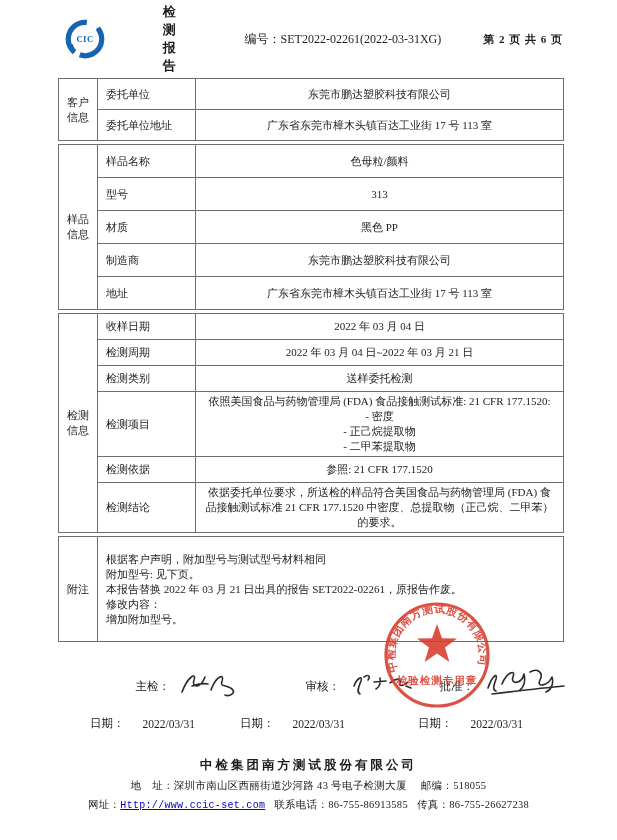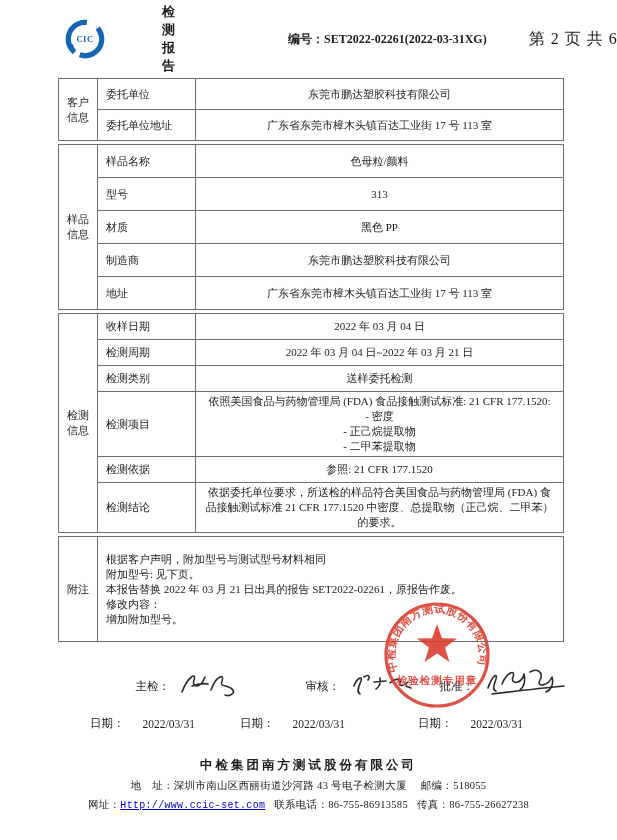--- a/index.html
+++ b/index.html
@@ -5,22 +5,22 @@
   html,body{margin:0;padding:0;background:#ffffff;}
   .page{
     position:relative;width:617px;height:840px;overflow:hidden;
     background:#ffffff;color:#1c1c1c;
     font-family:"Liberation Serif", serif;
   }
   
   .hdr{height:78px;display:flex;align-items:center;padding:0 54px 0 64px;box-sizing:border-box;gap:42px;}
   .hdr .logo{flex:0 0 auto;width:42px;height:42px;}
   .hdr-title{font-size:13px;font-weight:bold;margin-left:14px;letter-spacing:2px;text-align:center;}
-  .hdr-no{font-size:12px;font-weight:bold;margin-left:69px;white-space:nowrap;}
-  .hdr-page{font-size:16px;font-weight:normal;margin-left:auto;white-space:nowrap;letter-spacing:1px;}
+  .hdr-no{font-size:12px;font-weight:normal;margin-left:24px;white-space:nowrap;}
+  .hdr-page{font-size:11px;font-weight:bold;margin-left:auto;white-space:nowrap;letter-spacing:1px;}
   
   table.sec{border-collapse:collapse;table-layout:fixed;width:505px;margin:0 0 3px 58px;font-size:11px;}
   table.sec td{border:1px solid #6f6f6f;padding:2px 8px;vertical-align:middle;line-height:15px;}
   col.c1{width:39px;} col.c2{width:98px;} col.c3{width:368px;}
   td.grp{text-align:left;padding:2px 3px;white-space:pre-line;line-height:20px;margin-left:43px;}
   td.val{padding-left:10px;text-align:center;}
   table.s1 tr{height:31px;} table.s2 tr{height:33px;}
   table.s3 tr.sm{height:26px;}
   td.multi{white-space:pre-line;line-height:18px;padding:5px 10px 5px 10px;vertical-align:top;}
   td.note-cell{white-space:pre-line;line-height:19px;padding:6px 10px;vertical-align:top;height:100px;}

